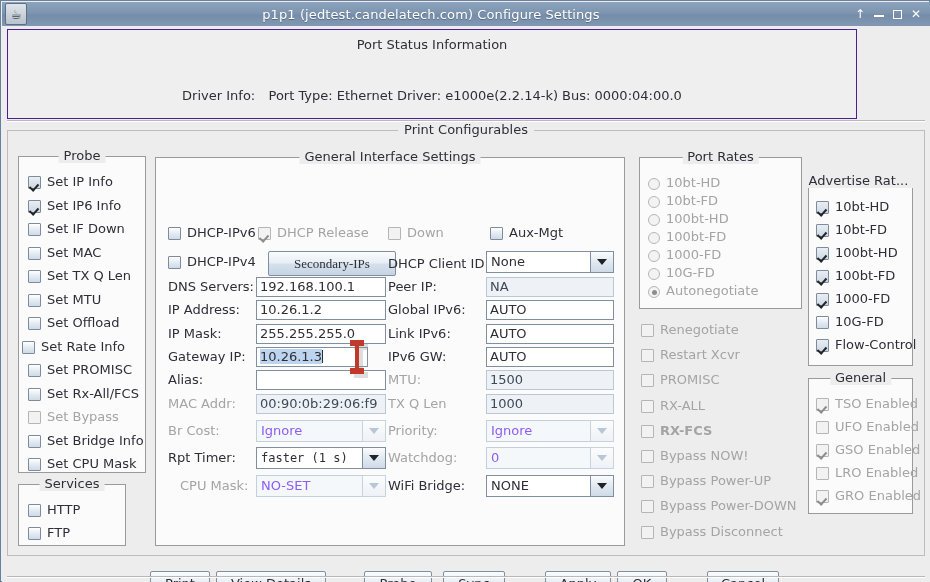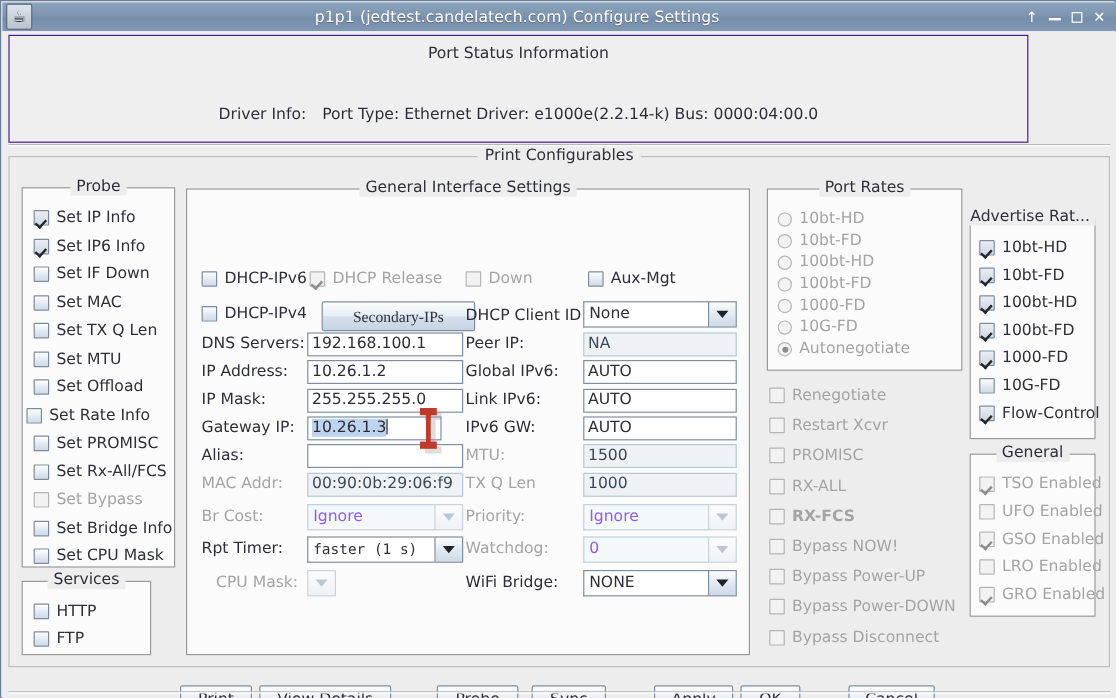--- a/index.html
+++ b/index.html
@@ -255,20 +255,21 @@
             <div class="val">Ignore</div>
             <div class="arrow"></div>
           </div>
           <div class="flabel" style="left:12px;top:292.3px;">Rpt Timer:</div>
           <div class="combo" style="left:100px;top:289.3px;width:130px;">
             <div class="val mono">faster  (1 s)</div>
             <div class="arrow"></div>
           </div>
           <div class="flabel dim" style="left:12px;top:319.8px;margin-left:12px;">CPU Mask:</div>
           <div class="combo dis" style="left:100px;top:316.8px;width:130px;">
+            <div class="val">NO-SET</div>
             <div class="arrow"></div>
           </div>
           <div class="flabel" style="left:232px;top:121px;">Peer IP:</div>
           <div class="field ro" style="left:330px;top:119px;width:128px;">NA</div>
           <div class="flabel" style="left:232px;top:144.3px;">Global IPv6:</div>
           <div class="field" style="left:330px;top:142.3px;width:128px;">AUTO</div>
           <div class="flabel" style="left:232px;top:167.6px;">Link IPv6:</div>
           <div class="field" style="left:330px;top:165.6px;width:128px;">AUTO</div>
           <div class="flabel" style="left:232px;top:190.9px;">IPv6 GW:</div>
           <div class="field" style="left:330px;top:188.9px;width:128px;">AUTO</div>

